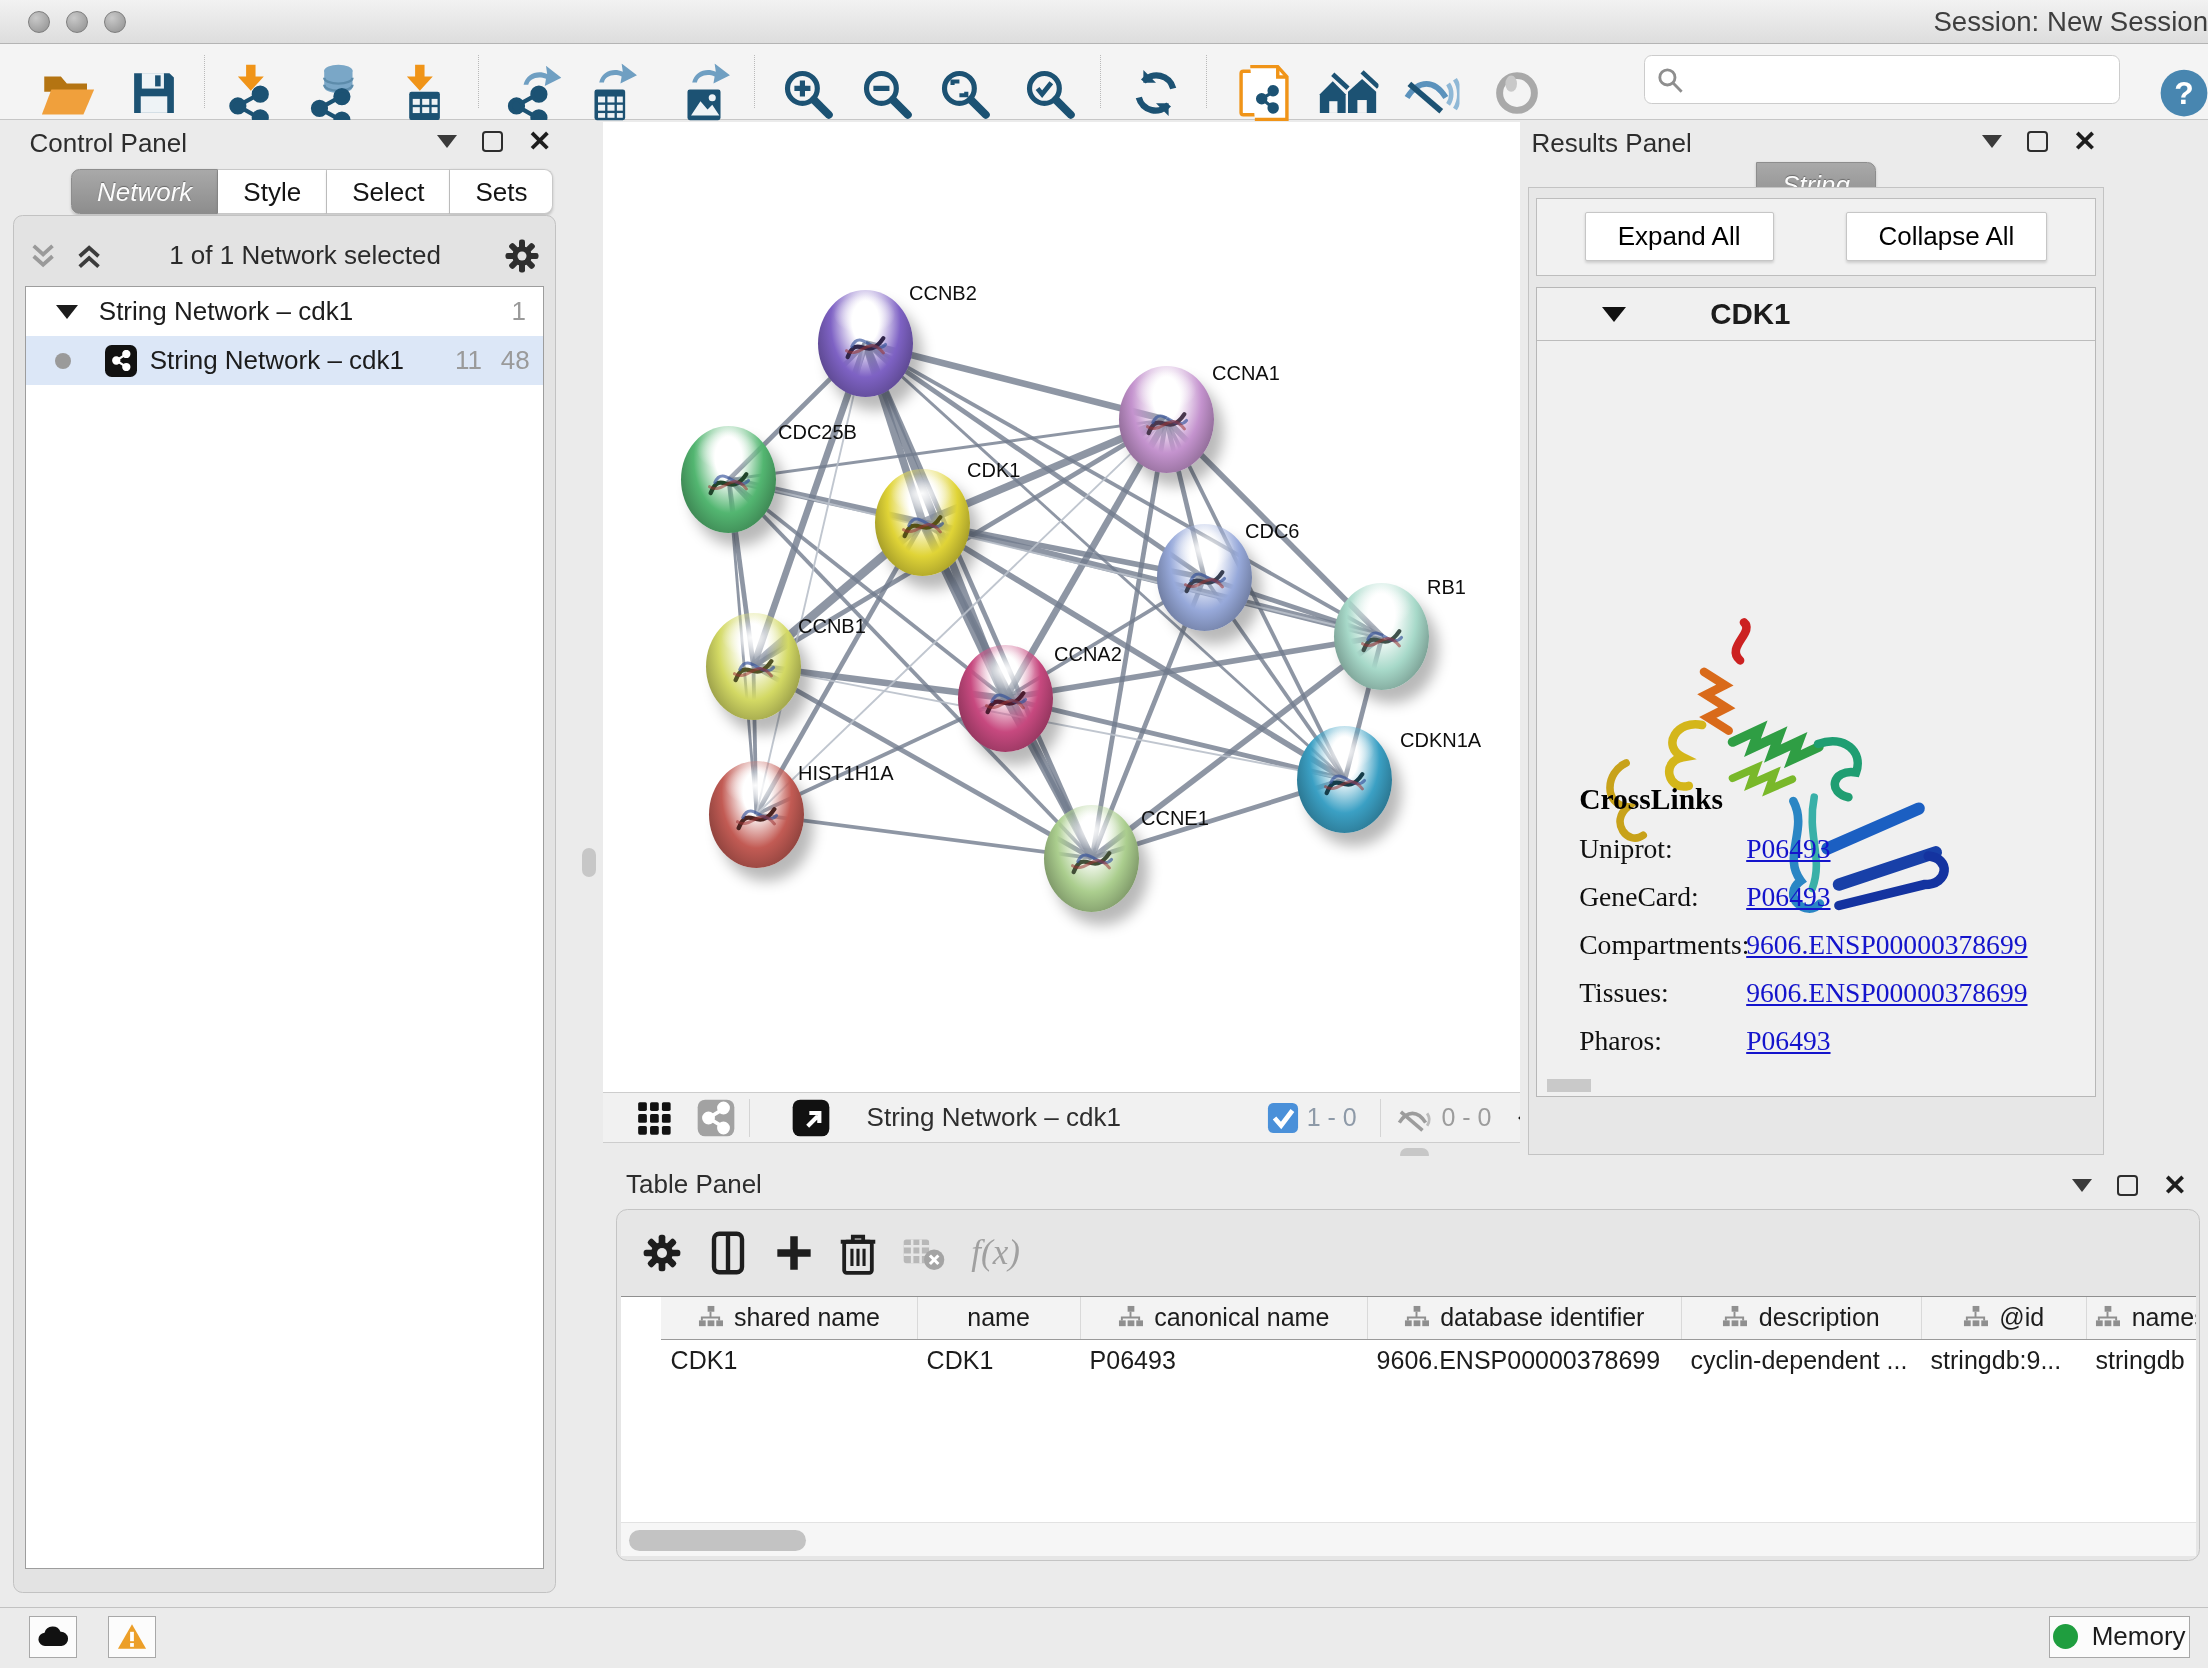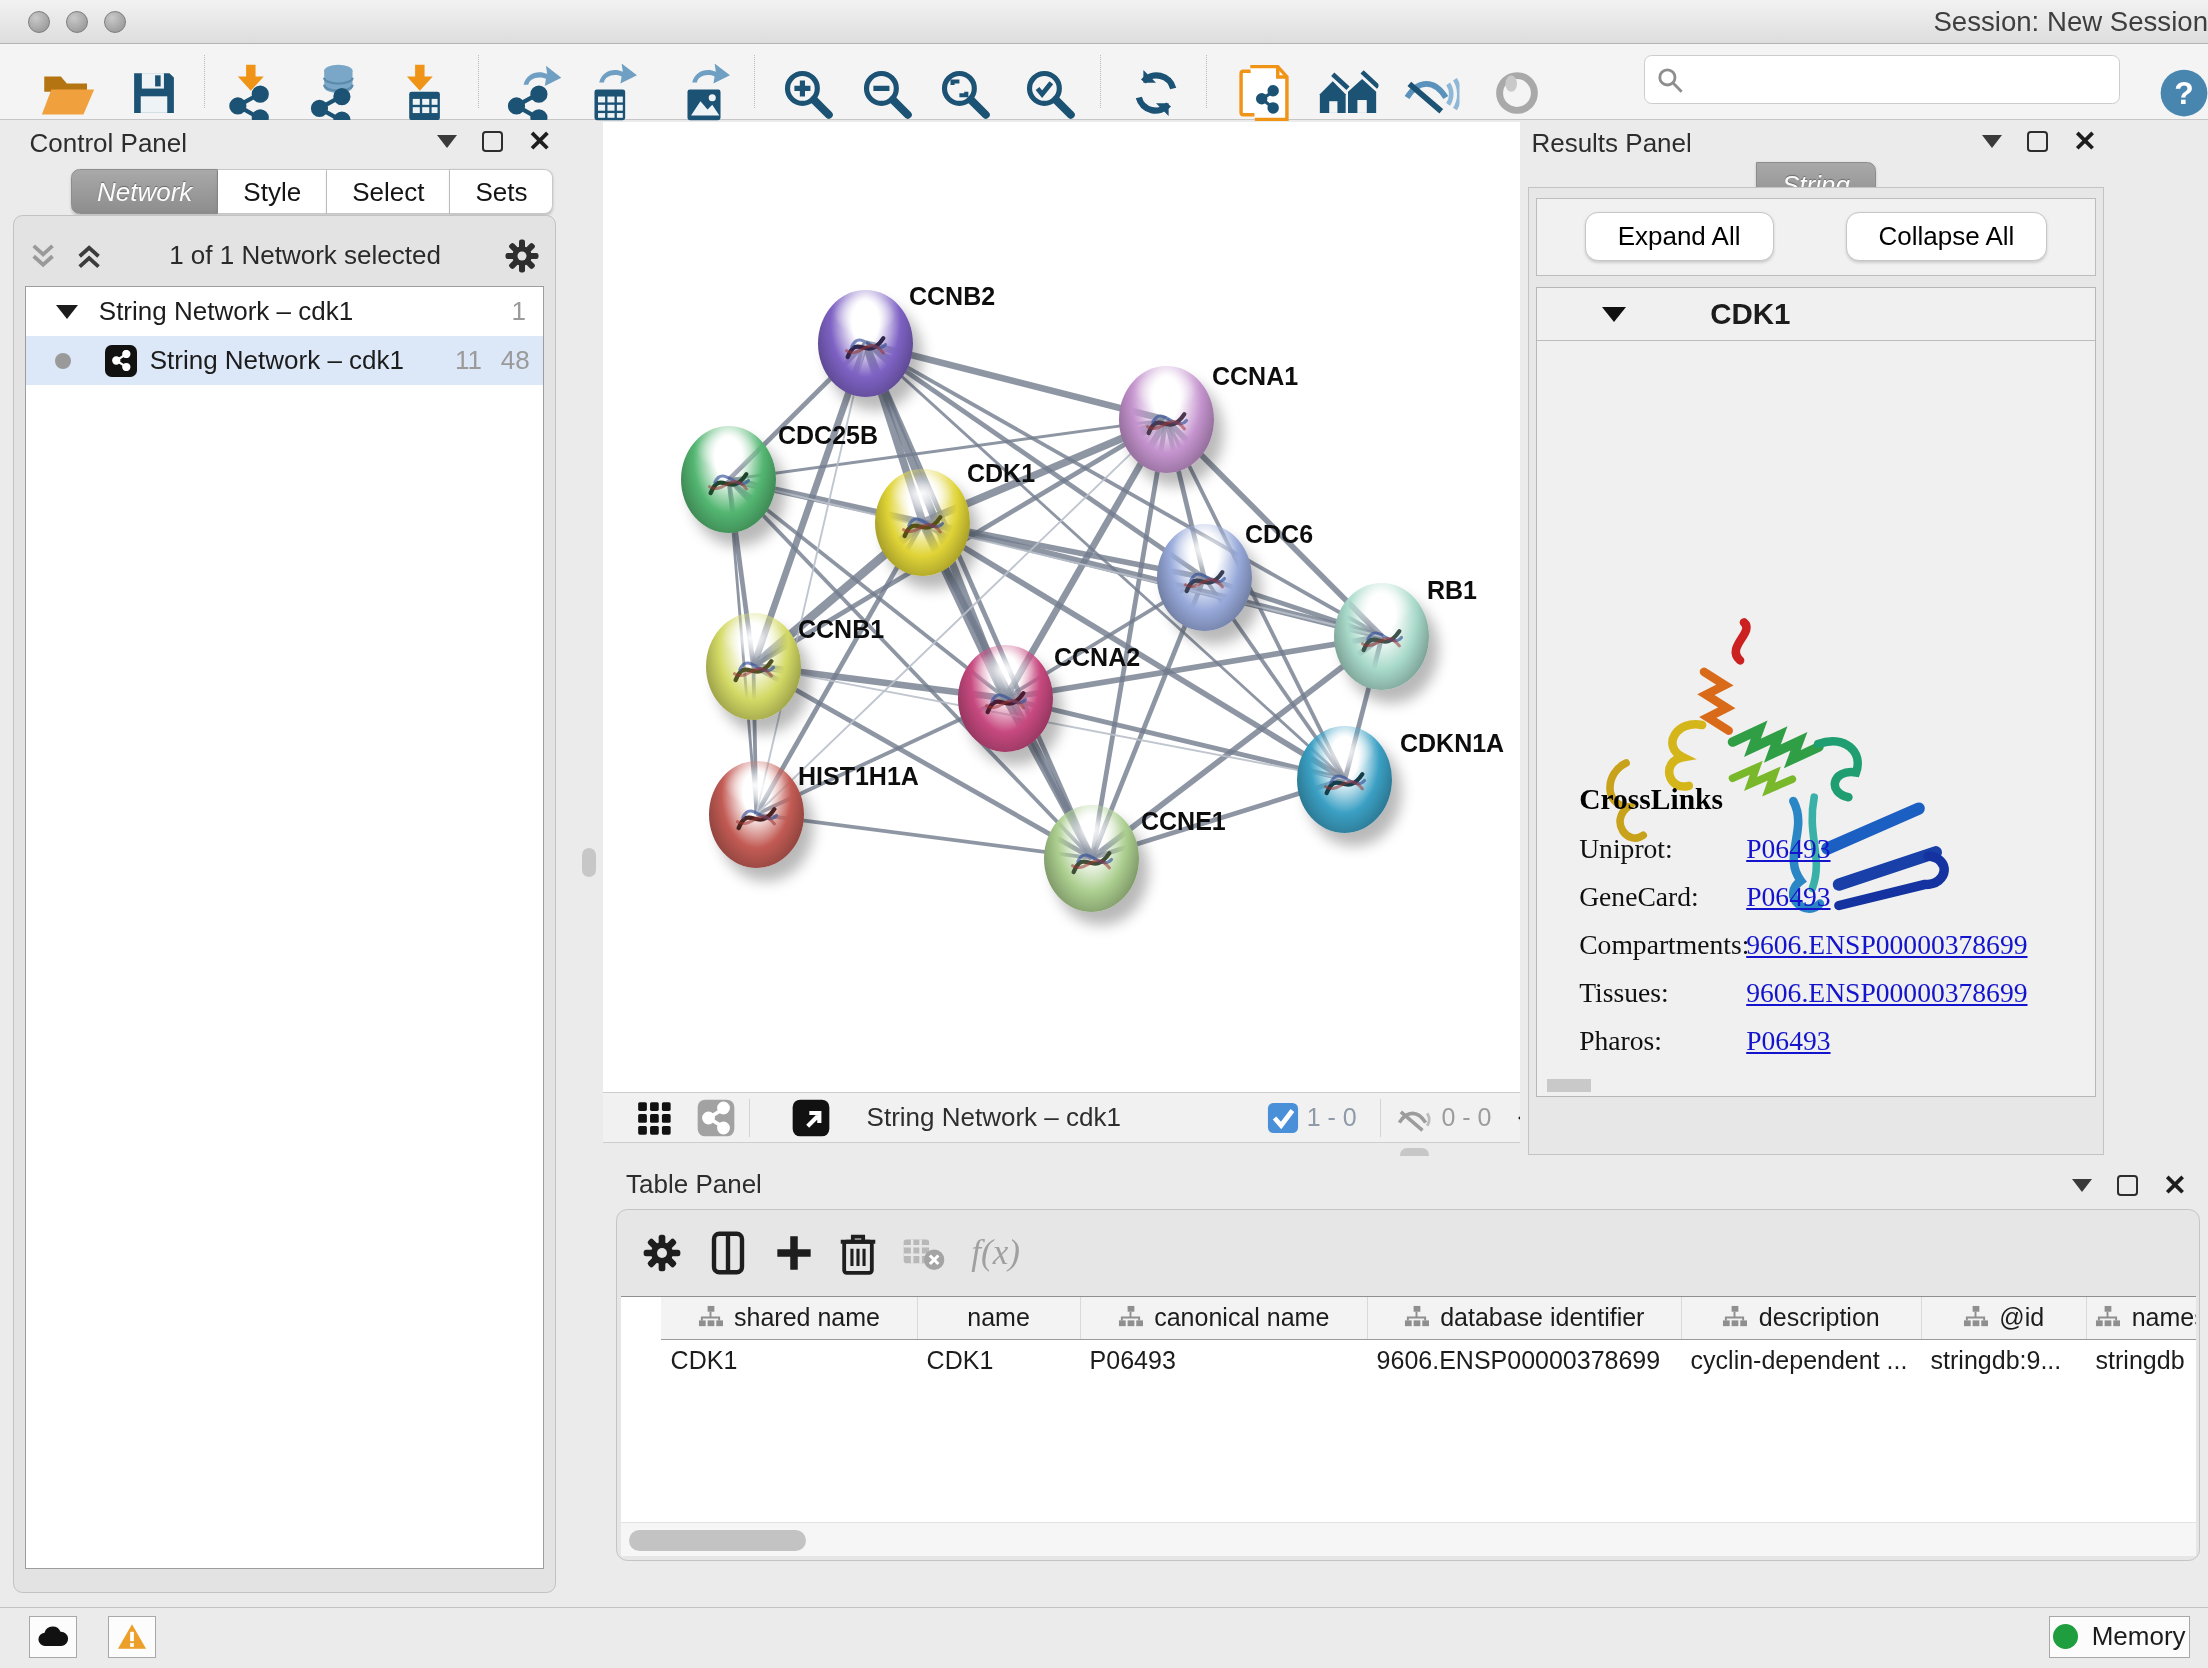--- a/index.html
+++ b/index.html
@@ -75,36 +75,36 @@
   .tree-count { position:absolute; color:#9a9a9a; font-size:26px; }
   
   .net-canvas { position:absolute; left:603px; top:122px; width:978px; height:970px; background:#fff; }
   .net-canvas svg.edges { position:absolute; left:0; top:0; }
   .node { position:absolute; width:95px; height:107px; border-radius:50%;
     box-shadow: 9.5px 13.3px 13.3px rgba(0,0,0,.28); }
   .node::before { content:""; position:absolute; left:17%; top:5%; width:64%; height:36%;
     border-radius:50%;
     background: radial-gradient(ellipse at center, rgba(255,255,255,.95) 0%, rgba(255,255,255,0) 72%); }
   .node svg { position:absolute; left:19px; top:25px; }
-  .node-label { position:absolute; font-size:25px; color:#0d0d0d; white-space:nowrap;font-weight:bold; }
+  .node-label { position:absolute; font-size:20px; color:#0d0d0d; white-space:nowrap; }
   .net-statusbar { position:absolute; left:603px; top:1092px; width:978px; height:51px;
     background:#f1f1f1; border-top:1.9px solid #cdcdcd; border-bottom:1.9px solid #cdcdcd;
     display:flex; align-items:center; }
   .nsb-sep { width:0; height:38px; border-left:1.9px solid #d4d4d4; margin:0 13.3px; }
   .nsb-title { font-size:26px; color:#2e2e2e; margin-left:36px; flex:1; }
   .nsb-count { font-size:25px; color:#8e9aa8; margin:0 9.5px 0 7.6px; }
   .nsb-count.gray { color:#9c9c9c; }
   .splitter { position:absolute; background:#c7c7c7; border-radius:9.5px; }
   
   .results-panel { position:absolute; left:1520px; top:120px; width:592px; height:1039px; background:#ebebeb; }
   .rp-outer { position:absolute; left:7.6px; right:7.6px; top:67px; bottom:3.8px;
     background:#e7e7e7; border:1.9px solid #c3c3c3; }
   .rp-btnstrip { position:absolute; left:7.6px; right:7.6px; top:9.5px; height:78px;
     background:#f1f1f1; border:1px solid #bdbdbd; display:flex; align-items:center; justify-content:center; gap:72px; }
-  .rp-btn { background:#fff; border:1px solid #c6c6c6; border-radius:13px;
+  .rp-btn { background:#fff; border:1px solid #c6c6c6; border-radius:2px;
     font-size:26px; padding:7.6px 32px; box-shadow:0 1.9px 2.9px rgba(0,0,0,.15); }
   .rp-section { position:absolute; left:7.6px; right:7.6px; top:99px; height:810px;
     background:#f0f0f0; border:1px solid #b7b7b7; }
   .rp-sec-head { height:53px; border-bottom:1px solid #bcbcbc; display:flex; align-items:center; }
   .rp-sec-head .caret { width:0;height:0;border-left:12.4px solid transparent;border-right:12.4px solid transparent;
     border-top:15px solid #111; margin-left:65px; }
   .rp-gene { font-size:29.5px; font-weight:bold; margin-left:84px; }
   .rp-desc { font-size:26px; color:#161616; padding:15px 0 0 34px; }
   .rp-protein { position:absolute; left:53px; top:323px; }
   .crosslinks { position:absolute; left:42px; top:495px; right:19px;

